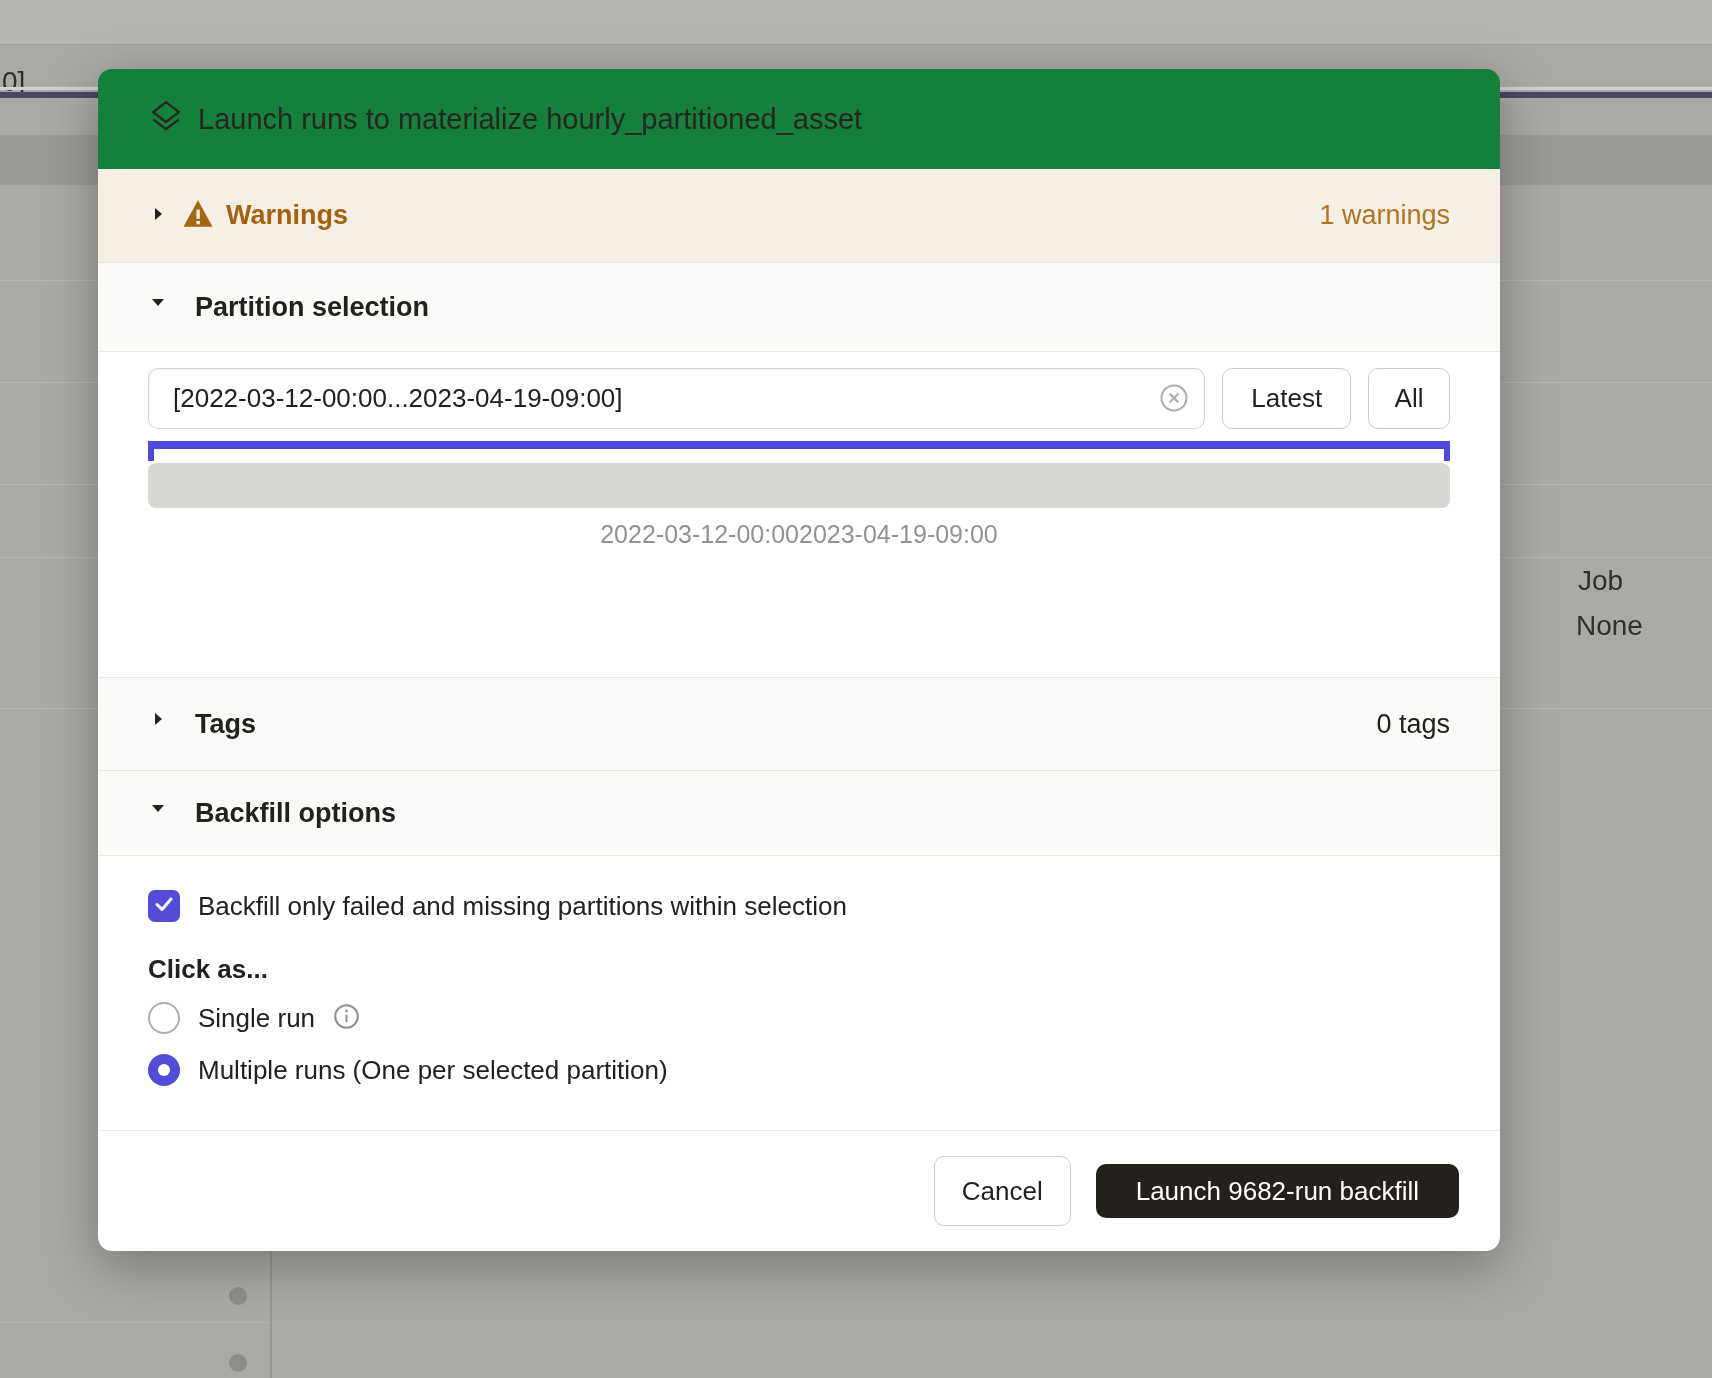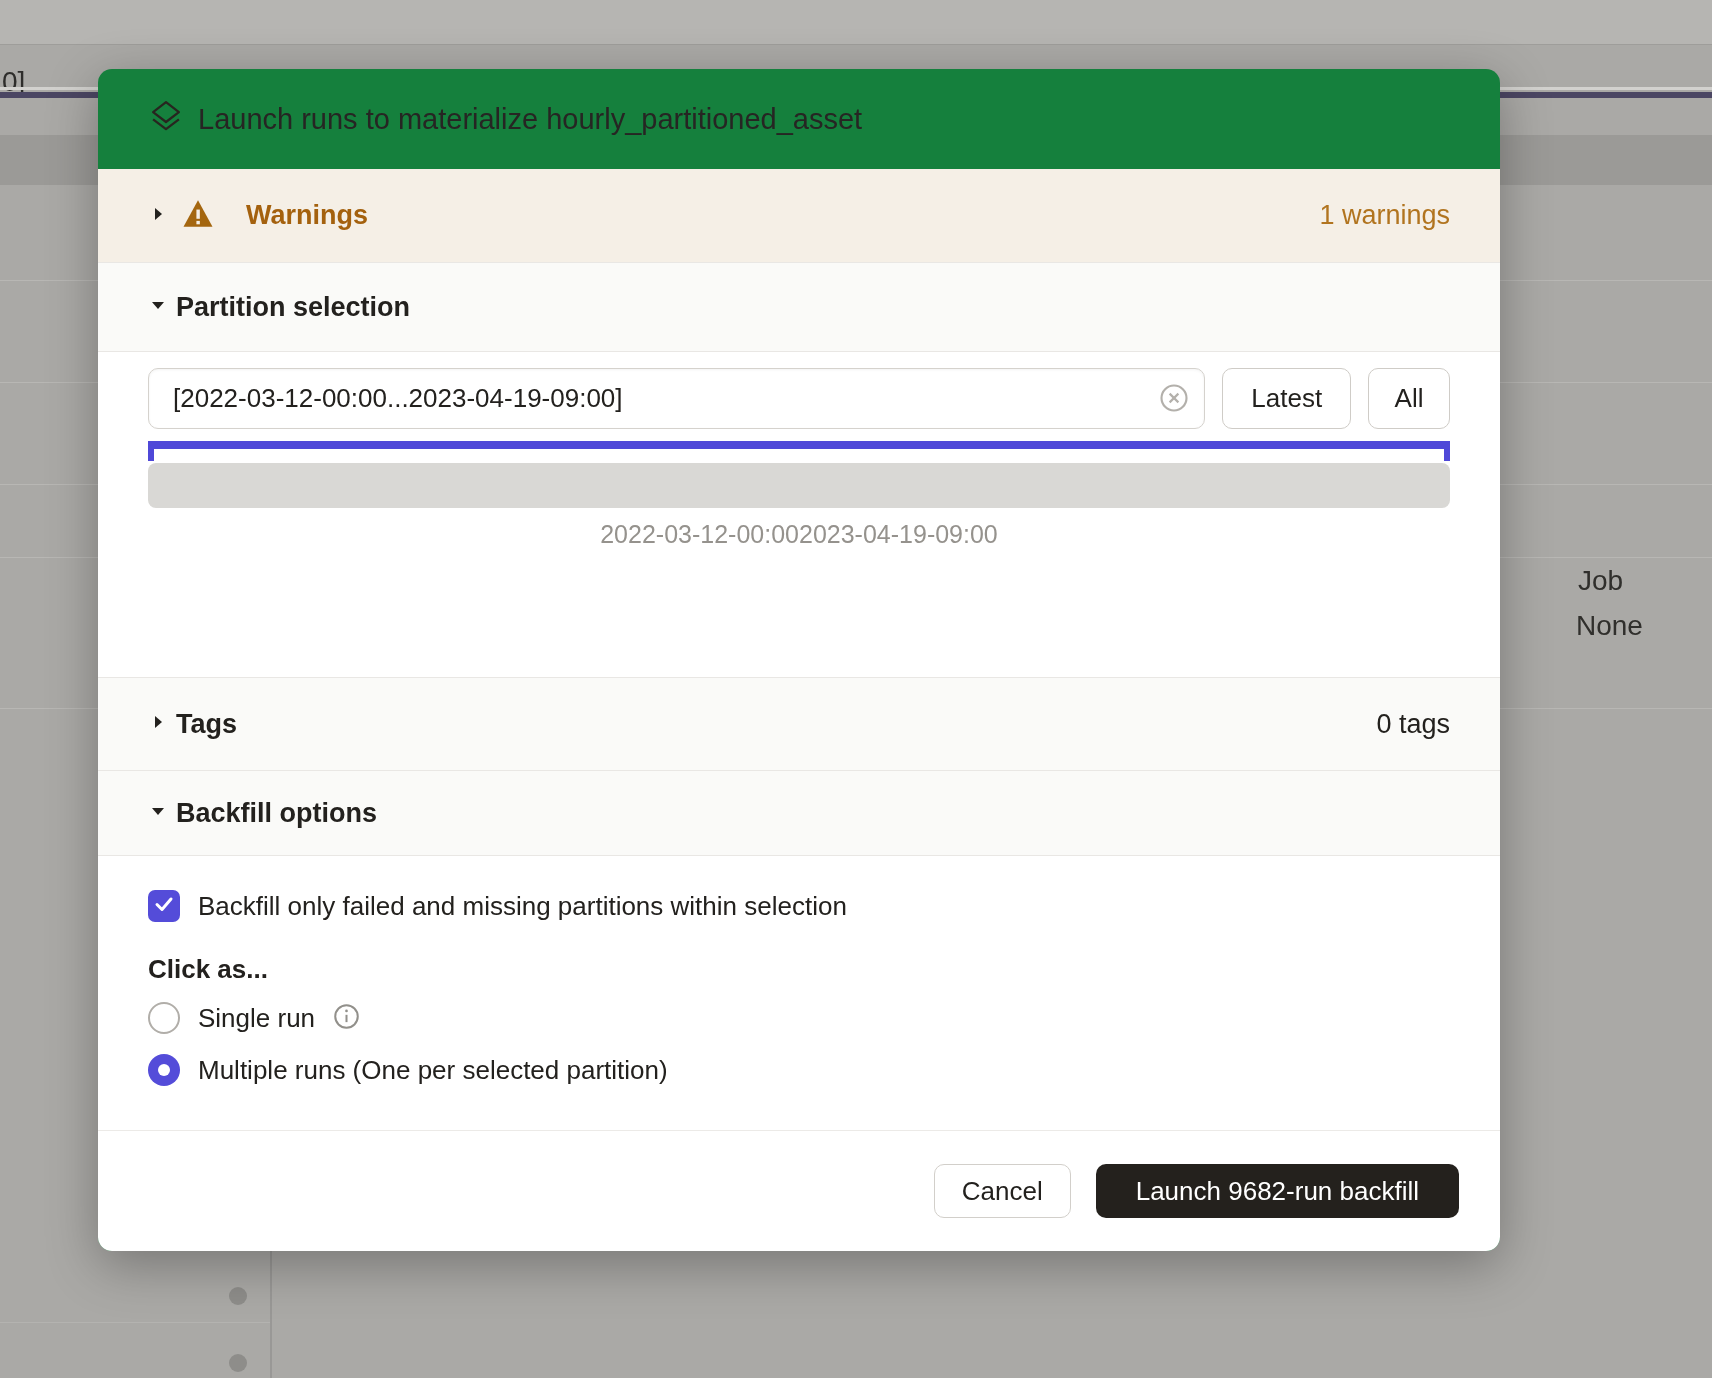--- a/index.html
+++ b/index.html
@@ -47,32 +47,32 @@
   }
 
   .warnings-row {
     height: 93px; flex: 0 0 93px;
     background: #f5efe6;
     display: flex; align-items: center; justify-content: space-between;
     padding: 0 50px;
     cursor: pointer;
   }
   .warnings-left { display: flex; align-items: center; }
-  .warnings-label { font-size: 27px; font-weight: 700; color: #a4610e; margin-left: 32px; }
+  .warnings-label { font-size: 27px; font-weight: 700; color: #a4610e; margin-left: 12px; }
   .warnings-count { font-size: 27px; color: #b1741f; }
 
   .section-header {
     background: #fafaf8;
     border-top: 1px solid #e9e7e4;
     border-bottom: 1px solid #e9e7e4;
     display: flex; align-items: center; justify-content: space-between;
     padding: 0 50px;
     cursor: pointer;
   }
-  .section-header .left { display: flex; align-items: center; gap: 8px; }
+  .section-header .left { display: flex; gap: 27px; }
   .section-label { font-size: 27px; font-weight: 700; color: #23211e; }
   .section-count { font-size: 27px; font-weight: 400; color: #23211e; }
   .hdr-partition { height: 90px; flex: 0 0 90px; }
   .hdr-tags { height: 94px; flex: 0 0 94px; }
   .hdr-backfill { height: 85px; flex: 0 0 85px; border-top: none; }
 
   .partition-body { height: 325px; flex: 0 0 325px; padding: 0 50px; background: #fff; }
   .dim-row { margin-top: 26px; display: flex; align-items: center; gap: 18px; height: 32px; }
   .dim-name { font-size: 27px; font-weight: 700; }
   .partition-help { margin-top: 6px; font-size: 26px; color: #23211e; height: 32px; line-height: 32px; }
@@ -123,21 +123,21 @@
                      border-radius: 50%; background: #fff; }
   .info-wrap { margin-left: 0px; display: flex; align-items: center; }
 
   .modal-footer {
     height: 121px; flex: 0 0 121px;
     border-top: 1px solid #eceae7;
     display: flex; align-items: center; justify-content: flex-end;
     gap: 25px; padding-right: 41px; background: #fff;
   }
   .btn-cancel {
-    height: 54px; padding: 0 27px; border-radius: 10px;
+    height: 70px; padding: 0 27px; border-radius: 10px;
     border: 1px solid #d2cfca; background: #fff;
     font-family: inherit; font-size: 26px; font-weight: 500; color: #23211e; cursor: pointer;
   }
   .btn-launch {
     height: 54px; padding: 0 40px; border-radius: 10px;
     border: none; background: #24211d; color: #ffffff;
     font-family: inherit; font-size: 26px; font-weight: 500; cursor: pointer;
   }
 
   .icon-svg { display: block; }

